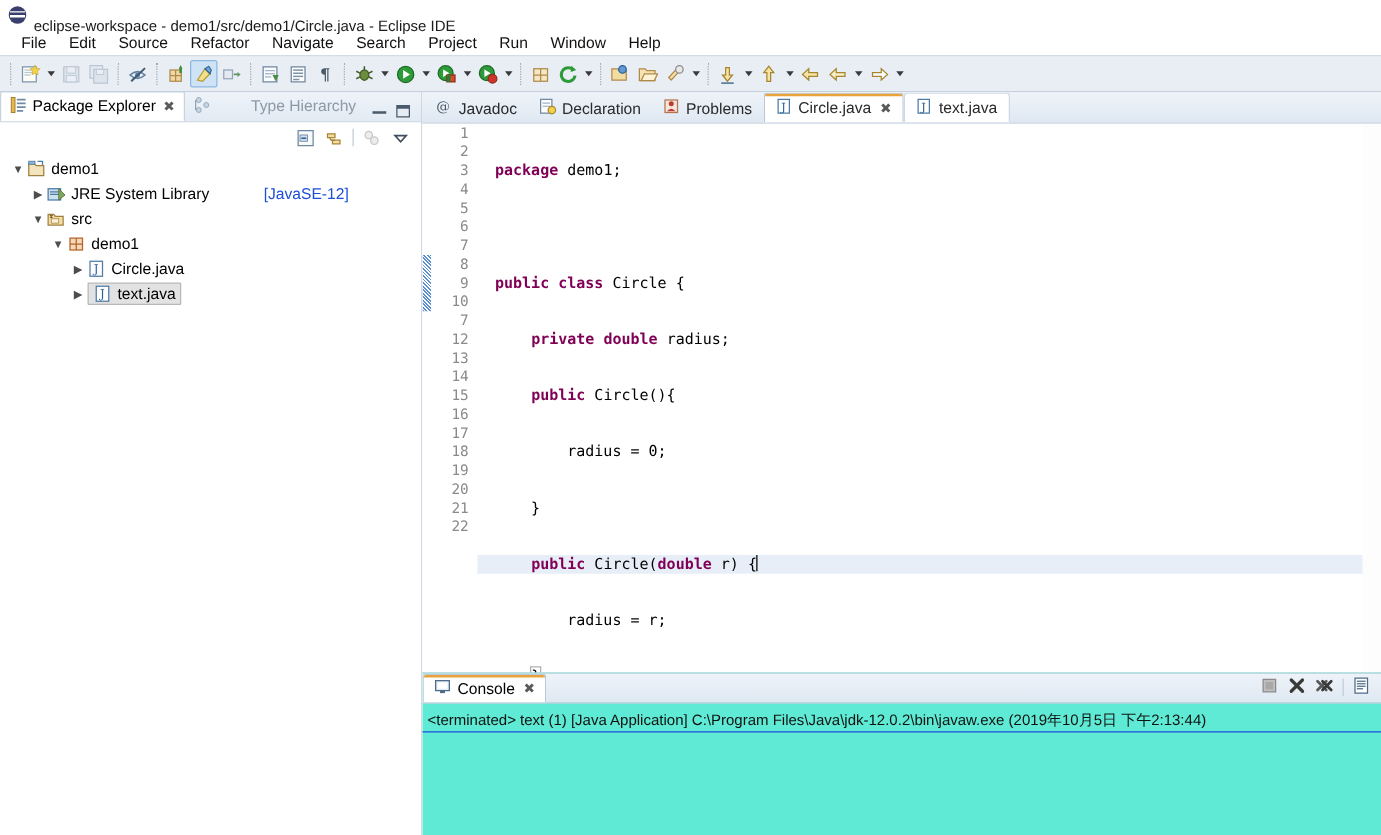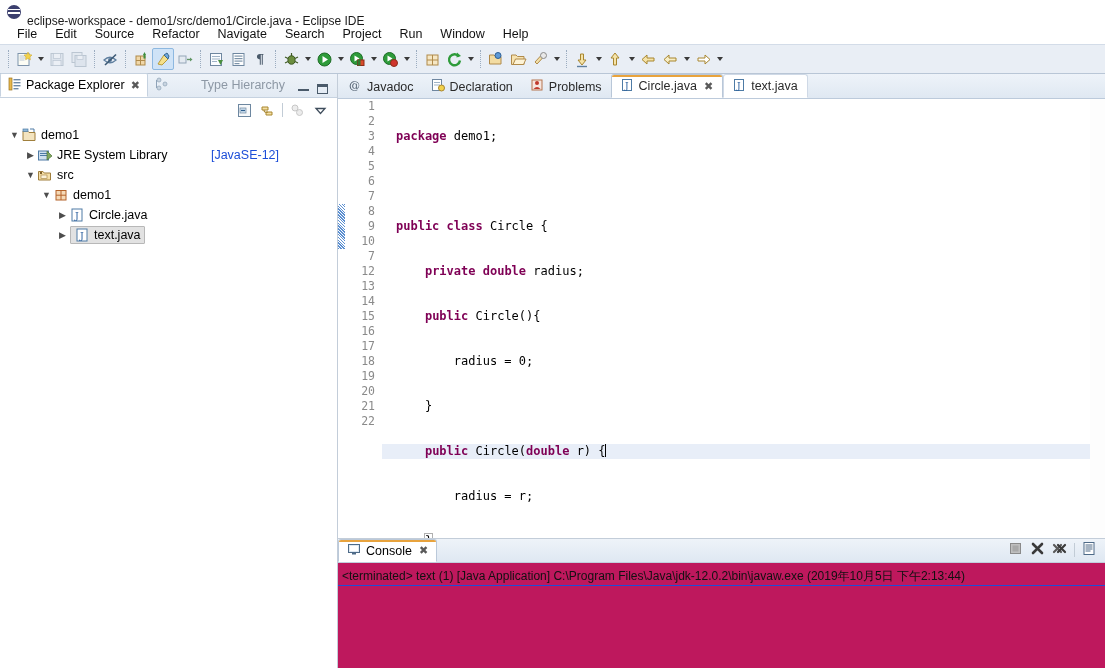--- a/index.html
+++ b/index.html
@@ -153,21 +153,21 @@
     vertical-align:-2px; margin-left:-1px;
   }
   .brace-box { outline:1px solid #b0b0b0; }
   .ed-vscroll {
     position:absolute; right:0; top:0; width:15px; height:100%; background:#fdfdfd;
   }
 
   
   .console {
     position:absolute; left:338px; right:0; bottom:0; height:130px;
-    background:#be185d; border-top:1px solid #c3cdd9;
+    background:#5eead4; border-top:1px solid #c3cdd9;
   }
   .con-tabs {
     height:24px; background:linear-gradient(#eef3f9,#dfe8f2); display:flex; align-items:flex-end;
     border-bottom:1px solid #c2cedd;
   }
   .con-tab {
     display:flex; align-items:center; gap:5px; height:23px; padding:0 8px;
     background:#ffffff; border:1px solid #bbc9da; border-bottom:1px solid #fff;
     border-radius:3px 3px 0 0; font-size:12.5px; position:relative;
   }

